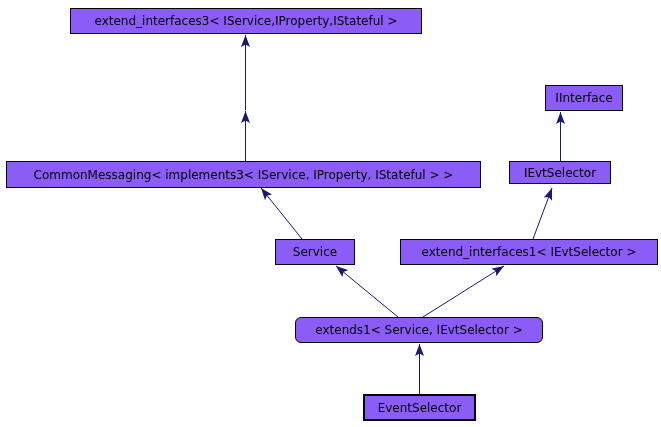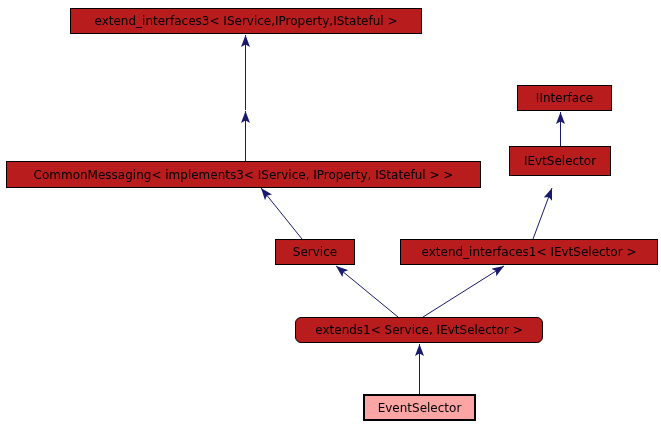--- a/index.html
+++ b/index.html
@@ -20,32 +20,32 @@
     left: 0;
     top: 0;
     width: 661px;
     height: 427px;
     pointer-events: none;
   }
   .node {
     position: absolute;
     box-sizing: border-box;
     border: 1px solid #000000;
-    background: #b91c1c;
+    background: #8b5cf6;
     color: #000000;
     font-size: 12px;
     line-height: 1;
     display: flex;
     align-items: center;
     justify-content: center;
     white-space: nowrap;
     cursor: pointer;
   }
   .node.highlighted {
-    background: #fca5a5;
+    background: #8b5cf6;
     border-width: 2px;
     cursor: default;
   }
 </style>
 </head>
 <body>
 
 <div id="canvas">
 
   <svg id="edges" width="661" height="427" viewBox="0 0 661 427" xmlns="http://www.w3.org/2000/svg">
@@ -60,25 +60,25 @@
     <line x1="560.5" y1="161" x2="560.5" y2="112" stroke="#191970" stroke-width="1" marker-end="url(#arrowhead)"></line>
     <line x1="533" y1="239" x2="552" y2="188" stroke="#191970" stroke-width="1" marker-end="url(#arrowhead)"></line>
     <line x1="398" y1="317" x2="336" y2="266" stroke="#191970" stroke-width="1" marker-end="url(#arrowhead)"></line>
     <line x1="423" y1="317" x2="504" y2="266" stroke="#191970" stroke-width="1" marker-end="url(#arrowhead)"></line>
     <line x1="419.5" y1="394" x2="419.5" y2="344" stroke="#191970" stroke-width="1" marker-end="url(#arrowhead)"></line>
   </svg>
 
   <div class="node" style="left:70px; top:8px; width:352px; height:26px;">extend_interfaces3&lt; IService,IProperty,IStateful &gt;</div>
 
 
-  <div class="node" style="left:517px; top:85px; width:95px; height:26px;">IInterface</div>
+  <div class="node" style="left:545px; top:85px; width:78px; height:26px;">IInterface</div>
 
   <div class="node" style="left:6px; top:161px; width:475px; height:27px;">CommonMessaging&lt; implements3&lt; IService, IProperty, IStateful &gt; &gt;</div>
 
-  <div class="node" style="left:509px; top:146px; width:102px; height:30px;">IEvtSelector</div>
+  <div class="node" style="left:509px; top:161px; width:102px; height:23px;">IEvtSelector</div>
 
   <div class="node" style="left:275px; top:239px; width:80px; height:26px;">Service</div>
 
   <div class="node" style="left:400px; top:239px; width:258px; height:26px;">extend_interfaces1&lt; IEvtSelector &gt;</div>
 
   <div class="node" style="left:295px; top:317px; width:248px; height:26px;border-radius:6px;">extends1&lt; Service, IEvtSelector &gt;</div>
 
   <div class="node highlighted" style="left:363px; top:394px; width:113px; height:27px;">EventSelector</div>
 
 </div>

